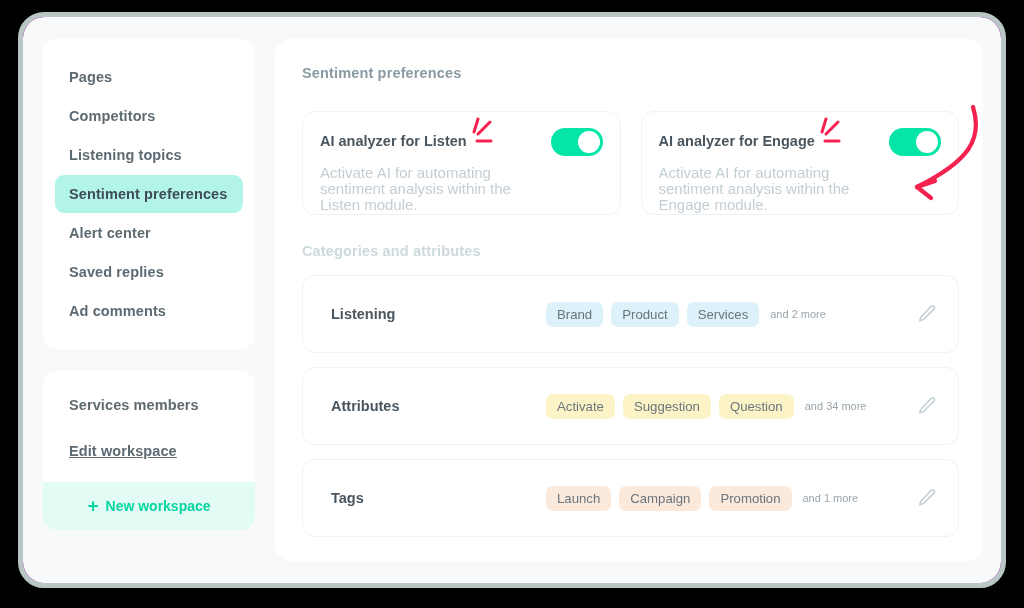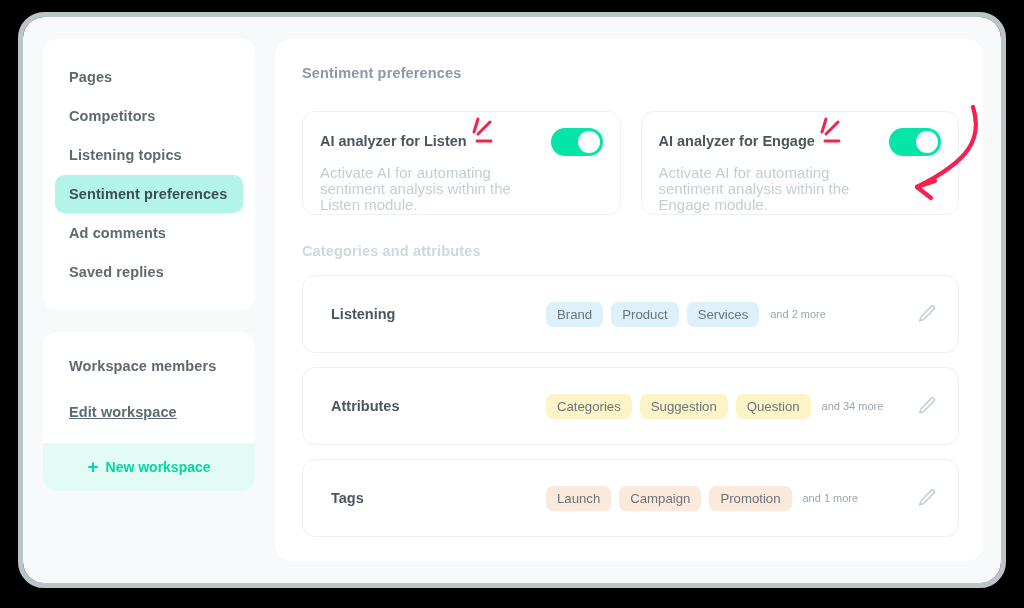--- a/index.html
+++ b/index.html
@@ -232,31 +232,34 @@
           <div class="nav-item">
             <span>Competitors</span>
           </div>
           <div class="nav-item">
             <span>Listening topics</span>
           </div>
           <div class="nav-item active">
             <span>Sentiment preferences</span>
           </div>
           <div class="nav-item">
+            <span>Alert center</span>
+          </div>
+          <div class="nav-item">
+            <span>Saved replies</span>
+          </div>
+          <div class="nav-item">
             <span>Ad comments</span>
-          </div>
-          <div class="nav-item">
-            <span>Saved replies</span>
           </div>
         </nav>
 
       <div class="side-card bottom">
         <div id="workspace-items">
             <div class="nav-item" style="margin-bottom: 8px;">
-              <span>Workspace members</span>
+              <span>Services members</span>
             </div>
             <div class="nav-item" style="margin-bottom: 8px; text-decoration: underline;">
               <span>Edit workspace</span>
             </div>
           </div>
         <div id="new-workspace">
           <span class="plus">+</span>
           <span>New workspace</span>
         </div>
       </div>
@@ -306,21 +309,21 @@
               <span class="chip blue">Services</span>
               <span class="more-text">and 2 more</span>
             </div>
             <span class="edit-btn"><svg width="22" height="22" viewBox="0 0 24 24" fill="none" stroke="#c3d0d6" stroke-width="1.7" stroke-linecap="round" stroke-linejoin="round">
                 <path d="M16.5 3.7a2.1 2.1 0 0 1 3 3L8.2 18 4 19.5 5.5 15.3z"></path>
               </svg></span>
           </div>
           <div class="attr-row">
             <div class="attr-label">Attributes</div>
             <div class="chips">
-              <span class="chip yellow">Categories</span>
+              <span class="chip yellow">Activate</span>
               <span class="chip yellow">Suggestion</span>
               <span class="chip yellow">Question</span>
               <span class="more-text">and 34 more</span>
             </div>
             <span class="edit-btn"><svg width="22" height="22" viewBox="0 0 24 24" fill="none" stroke="#c3d0d6" stroke-width="1.7" stroke-linecap="round" stroke-linejoin="round">
                 <path d="M16.5 3.7a2.1 2.1 0 0 1 3 3L8.2 18 4 19.5 5.5 15.3z"></path>
               </svg></span>
           </div>
           <div class="attr-row">
             <div class="attr-label">Tags</div>

